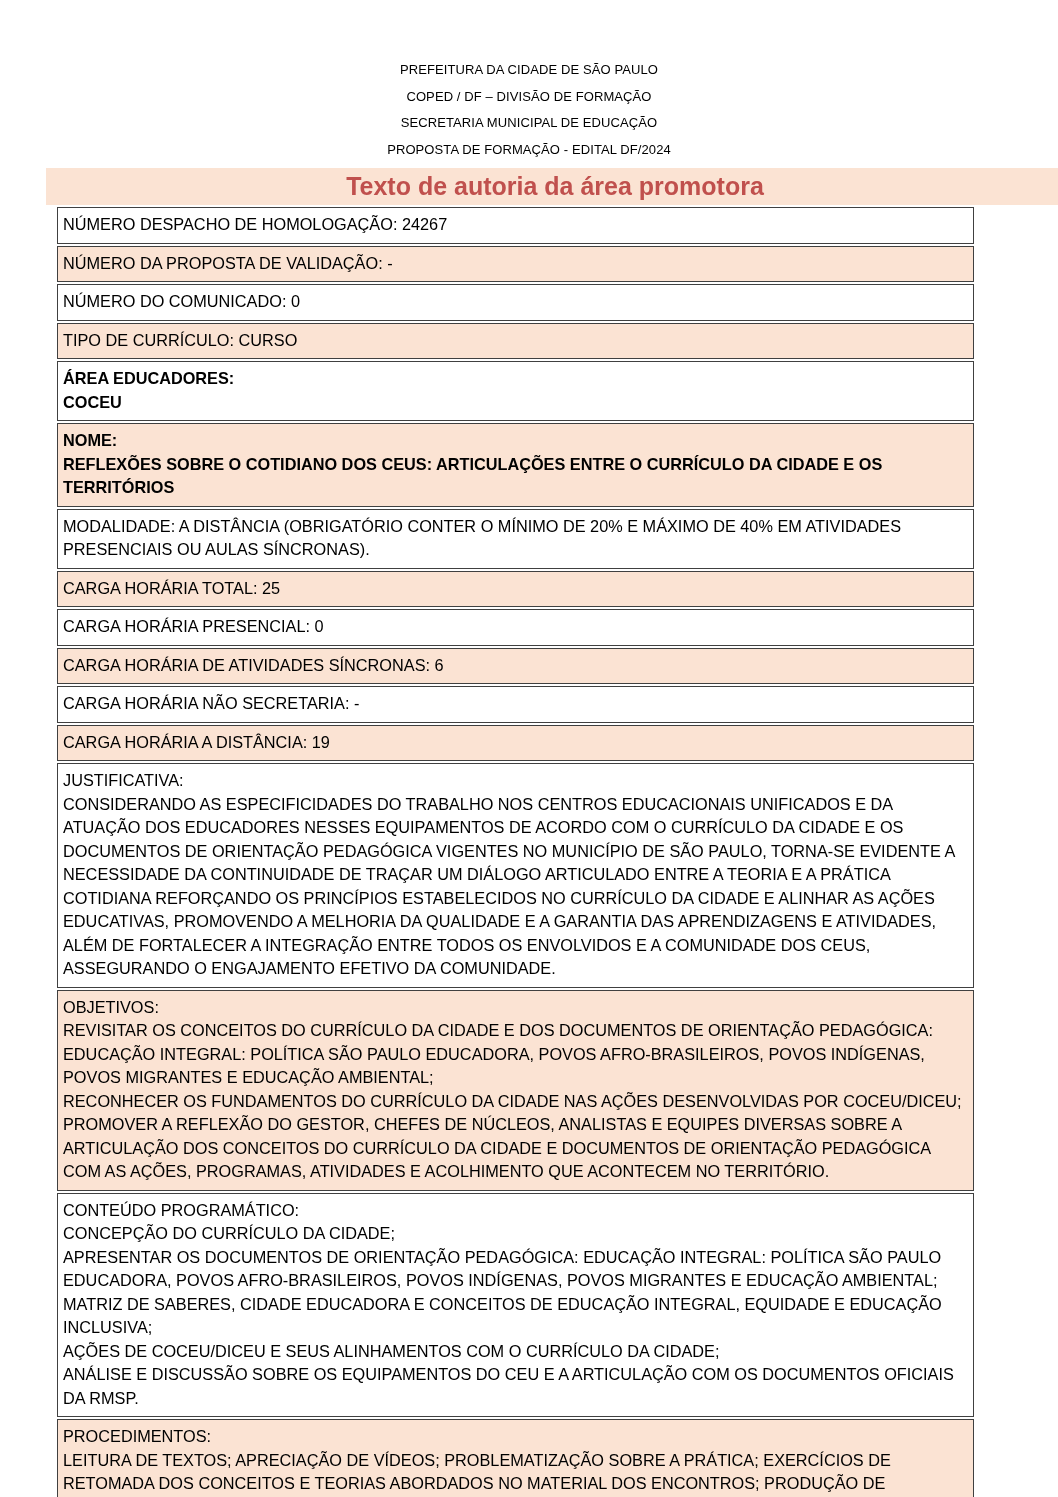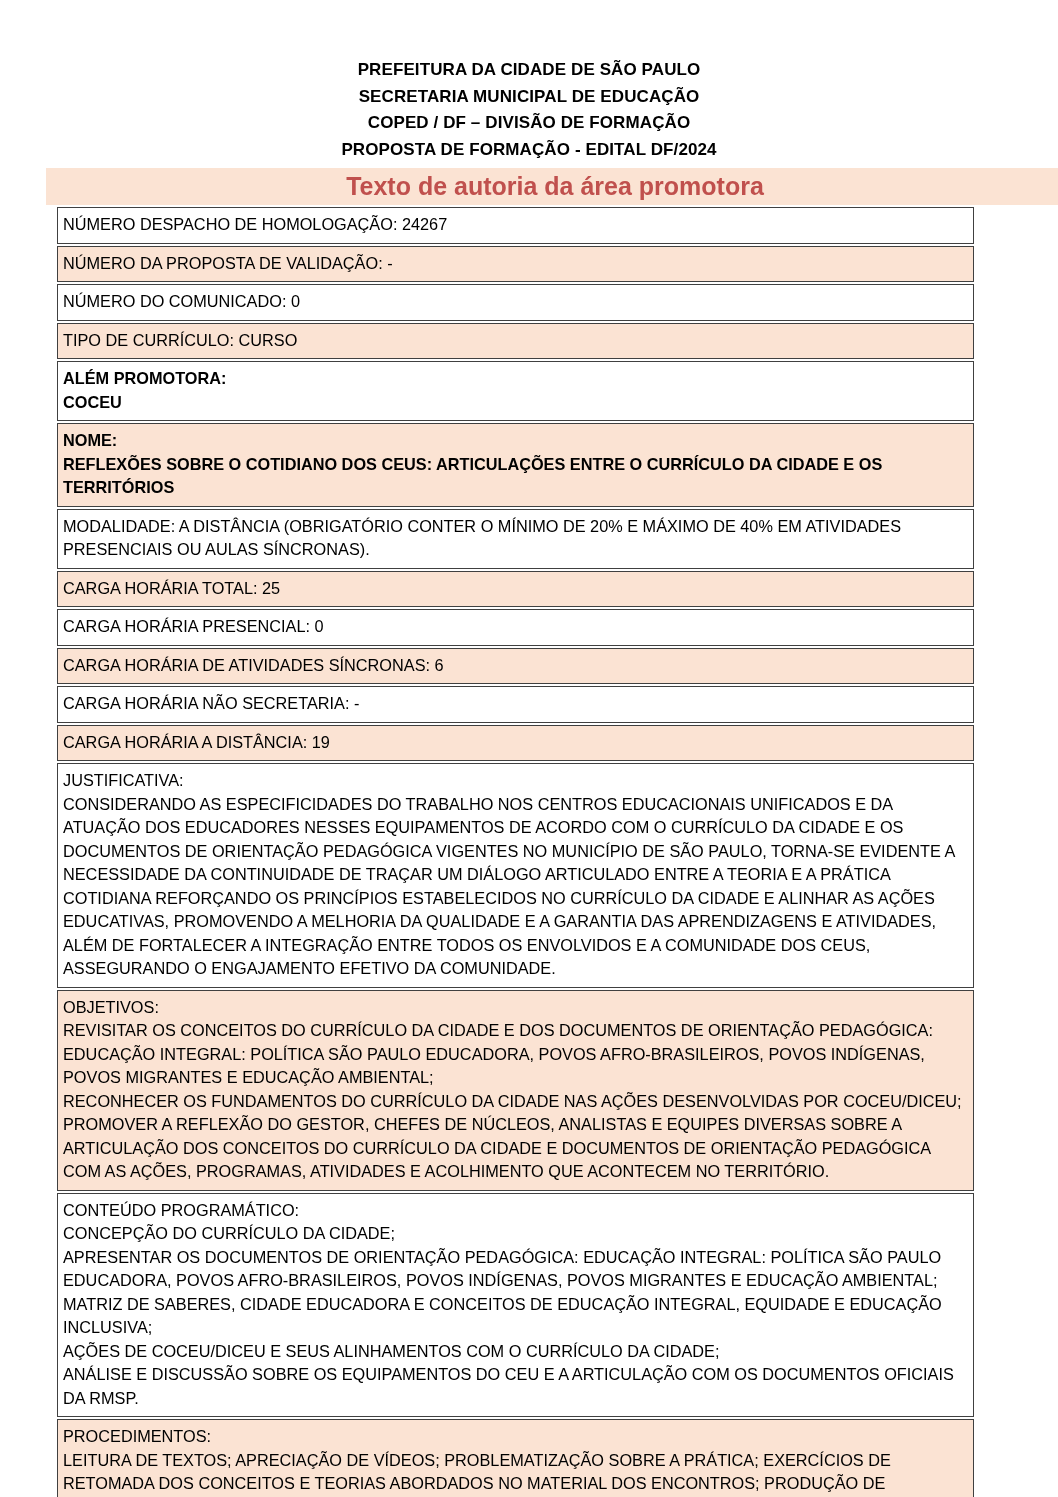--- a/index.html
+++ b/index.html
@@ -21,22 +21,22 @@
     background: #ffffff;
     box-sizing: border-box;
   }
 
   
   .doc-heading {
     padding-top: 57px;
     text-align: center;
   }
   .doc-heading .hline {
-    font-size: 17px;
-    font-weight: bold;
+    font-size: 13px;
+    font-weight: normal;
     line-height: 26.5px;
     letter-spacing: 0.1px;
     color: #000;
   }
 
   
   .title-band {
     margin-top: 5px;
     margin-left: 46px;
     width: 1018px;
@@ -75,22 +75,22 @@
 
   .cell-line { display: block; white-space: pre-wrap; }
 </style>
 </head>
 <body>
 
 <div class="page">
 
   <div class="doc-heading">
     <div class="hline">PREFEITURA DA CIDADE DE SÃO PAULO</div>
+    <div class="hline">COPED / DF – DIVISÃO DE FORMAÇÃO</div>
     <div class="hline">SECRETARIA MUNICIPAL DE EDUCAÇÃO</div>
-    <div class="hline">COPED / DF – DIVISÃO DE FORMAÇÃO</div>
     <div class="hline">PROPOSTA DE FORMAÇÃO - EDITAL DF/2024</div>
   </div>
 
   <div class="title-band">
     <span class="title-text">Texto de autoria da área promotora</span>
   </div>
 
   <table class="form-table">
     <tbody>
       <tr>
@@ -100,21 +100,21 @@
         <td class="peach">NÚMERO DA PROPOSTA DE VALIDAÇÃO:  -</td>
       </tr>
       <tr>
         <td class="white">NÚMERO DO COMUNICADO: 0</td>
       </tr>
       <tr>
         <td class="peach">TIPO DE CURRÍCULO: CURSO</td>
       </tr>
       <tr>
         <td class="white bold">
-          <span class="cell-line">ALÉM PROMOTORA:</span>
+          <span class="cell-line">ÁREA EDUCADORES:</span>
           <span class="cell-line">COCEU</span>
         </td>
       </tr>
       <tr>
         <td class="peach bold">
           <span class="cell-line">NOME:</span>
           <span class="cell-line">REFLEXÕES SOBRE O COTIDIANO DOS CEUS: ARTICULAÇÕES ENTRE O CURRÍCULO DA CIDADE E OS TERRITÓRIOS</span>
         </td>
       </tr>
       <tr>

